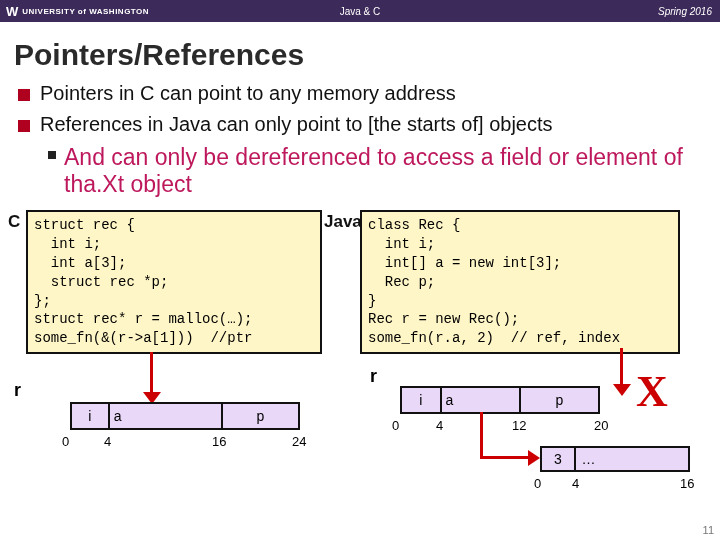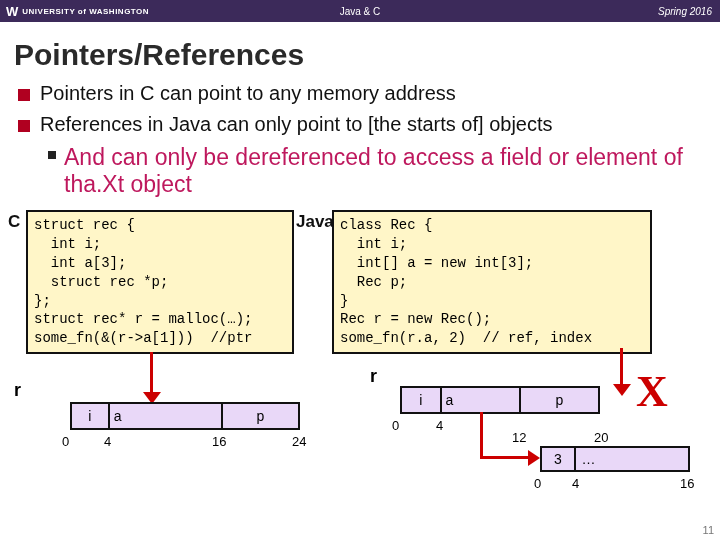--- a/index.html
+++ b/index.html
@@ -16,21 +16,21 @@
   .sq { width: 12px; height: 12px; background: #b00020; margin-top: 7px; margin-right: 10px; flex-shrink: 0; }
   .b1-text { font-size: 20px; color: #111; }
   .b2 { display: flex; align-items: flex-start; margin: 4px 0 12px 30px; }
   .sq2 { width: 8px; height: 8px; background: #222; margin-top: 7px; margin-right: 8px; flex-shrink: 0; }
   .b2-text { font-size: 23px; color: #be185d; }
   .codewrap { display: flex; gap: 10px; padding: 0 10px; position: relative; }
   .col { position: relative; }
   .lang-label { position: absolute; left: -2px; top: 2px; font-size: 17px; font-weight: bold; color: #111; z-index: 2; }
   .lang-label.java { left: -8px; }
   .code { background: #fff6c8; border: 2px solid #111; font-family: "Courier New", monospace; font-size: 14px; line-height: 1.35; padding: 4px 6px; white-space: pre; }
-  .code-c   { width: 268px; margin-left: 16px; }
+  .code-c   { width: 296px; margin-left: 16px; }
   .code-java{ width: 320px; margin-left: 28px; }
   .diagrams { position: relative; width: 100%; height: 170px; }
   
   .mem { position: absolute; border: 2px solid #111; display: flex; }
   .mem span { border-right: 2px solid #111; display: flex; align-items: center; justify-content: center; font-size: 14px; height: 100%; }
   .mem span:last-child { border-right: none; }
   .tick { position: absolute; font-size: 13px; }
   .rlab { position: absolute; font-size: 18px; font-weight: bold; }
   
   .arrow { position: absolute; }
@@ -113,22 +113,22 @@
 
   <div class="rlab" style="left:370px; top:12px;">r</div>
 
   <div class="mem" style="left:400px; top:32px; width:200px; height:28px; background:#e9d8f8;">
     <span style="width:40px;">i</span>
     <span style="width:80px; justify-content:flex-start; padding-left:4px;">a</span>
     <span style="width:78px;">p</span>
   </div>
   <div class="tick" style="left:392px; top:64px;">0</div>
   <div class="tick" style="left:436px; top:64px;">4</div>
-  <div class="tick" style="left:512px; top:76px;">12</div>
-  <div class="tick" style="left:594px; top:76px;">20</div>
+  <div class="tick" style="left:512px; top:64px;">12</div>
+  <div class="tick" style="left:594px; top:64px;">20</div>
 
   <div class="arrow">
     <div class="arrow-line" style="left:620px; top:-6px; width:3px; height:38px;"></div>
     <div class="arrow-head" style="left:613px; top:30px; border-left:9px solid transparent; border-right:9px solid transparent; border-top:12px solid #cc0000;"></div>
   </div>
   <div class="bigX" style="left:636px; top:12px;">X</div>
 
   <div class="mem" style="left:540px; top:92px; width:150px; height:26px; background:#e9d8f8;">
     <span style="width:34px;">3</span>
     <span style="width:114px; justify-content:flex-start; padding-left:6px;" class="dots">…</span>

